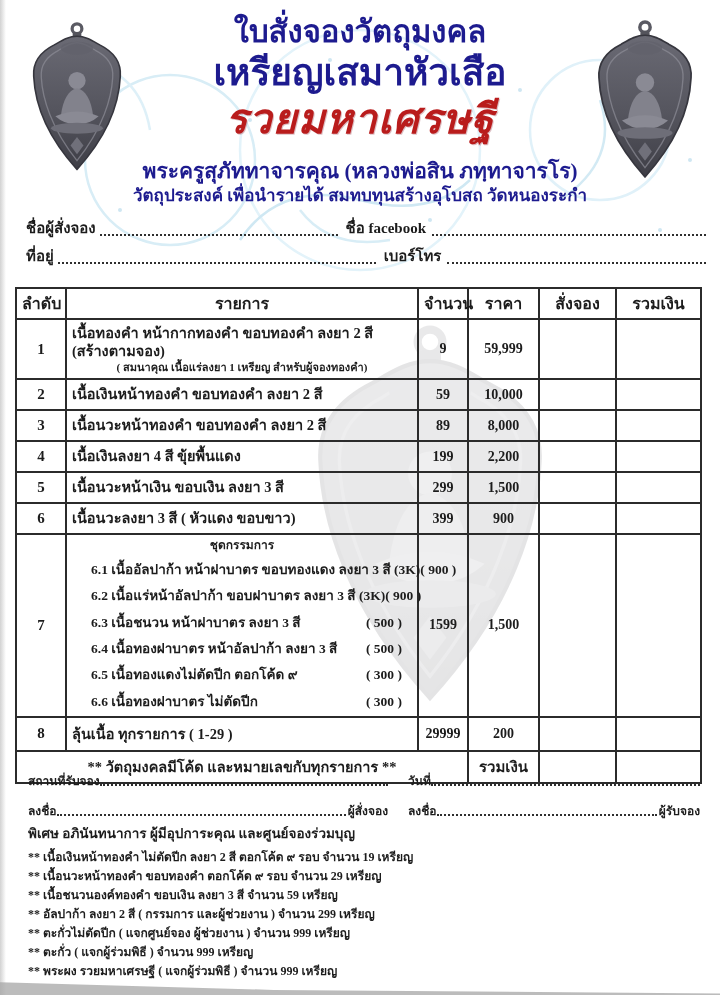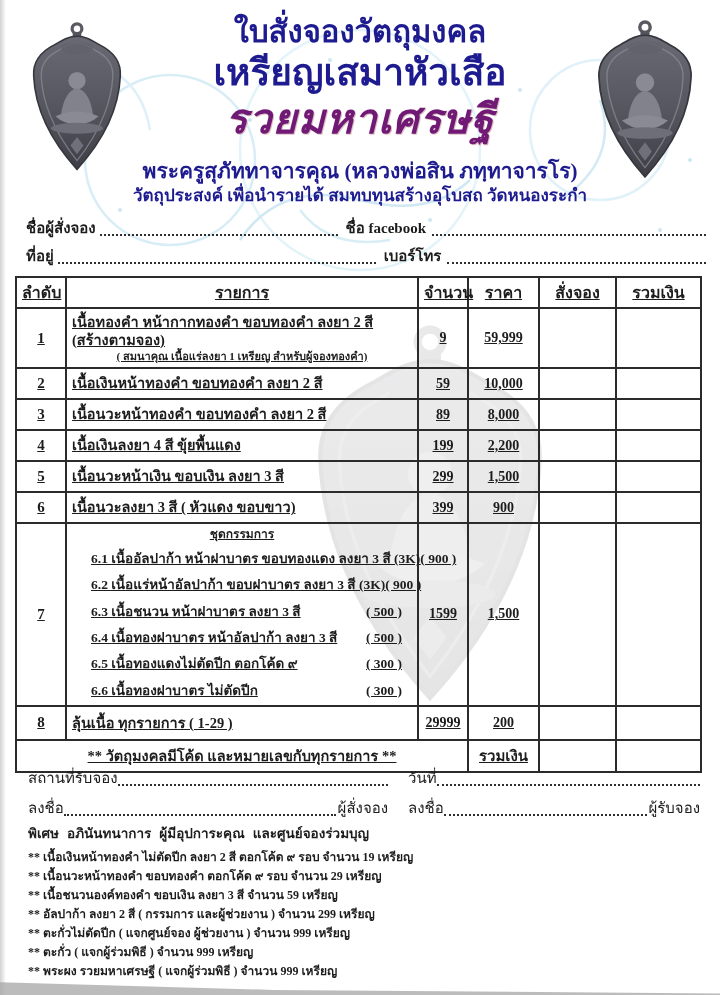--- a/index.html
+++ b/index.html
@@ -28,21 +28,21 @@
     opacity:.75;z-index:5;
   }
   .bg-swirls{position:absolute;left:0;top:0;z-index:0;}
   .content{position:relative;z-index:1;}
 
   
   .header{ text-align:center; padding-top:14px; }
   .h-line1{ font-size:31px; font-weight:700; color:#1d1b8f; line-height:1.15; }
   .h-line2{ font-size:37px; font-weight:700; color:#1d1b8f; line-height:1.15; margin-top:2px;}
   .h-line3{
-    font-size:41px; font-weight:700; font-style:italic; color:#701a75;
+    font-size:41px; font-weight:700; font-style:italic; color:#b91c1c;
     line-height:1.05; margin-top:4px; letter-spacing:1px;
     text-shadow:1px 1px 0 rgba(120,0,20,.25);
     font-family:Liberation Serif, serif;
   }
   .h-line4{ font-size:21px; font-weight:700; color:#1d1b8f; margin-top:18px; line-height:1.2;}
   .h-line5{ font-size:17px; font-weight:700; color:#1d1b8f; margin-top:2px; line-height:1.2;}
 
   .medal{ position:absolute; z-index:1; }
   .medal-left{ left:22px; top:20px; width:110px; height:158px; }
   .medal-right{ right:16px; top:18px; width:118px; height:168px; }
@@ -57,24 +57,23 @@
   .fields-2{ top:244px; }
   .fline{ display:flex; align-items:flex-end; font-size:15px; font-weight:700; height:24px; }
   .fline .lbl{ white-space:nowrap; padding-right:4px; }
   .fline .lbl2{ white-space:nowrap; padding:0 6px 0 8px; }
   .dots{ flex:1; border-bottom:2px dotted #2e2e2e; height:1px; margin-bottom:4px; }
   .dots.w-fixed1{ flex:0 0 238px; }
   .dots.w-fixed2{ flex:0 0 318px; }
 
   
   .order-table{
-    position:absolute; left:15px; top:276px; width:601px;
+    position:absolute; left:15px; top:287px; width:601px;
     border-collapse:collapse; table-layout:fixed;
     background:transparent;
-    text-decoration:underline;
   }
   .order-table th,.order-table td{
     border:2px solid #2b2b2b; padding:1px 5px; vertical-align:middle;
     background:transparent;
   }
   .order-table th{ font-size:16px; font-weight:700; height:27px; }
   .col-no{ width:50px; }
   .col-desc{ width:352px; }
   .col-qty{ width:50px; }
   .col-price{ width:71px; }
@@ -91,26 +90,26 @@
   .grp-line{ display:flex; justify-content:space-between; font-size:13.5px; font-weight:700; line-height:1.95;margin-left:19px; }
   .grp-line .gtxt{ white-space:nowrap; }
   .grp-line .gqty{ white-space:nowrap; padding-right:10px; }
   .tfoot-note{ text-align:center; font-size:14.5px; font-weight:700; height:28px;border-radius:6px; }
   .tfoot-total{ text-align:center; font-size:15px; font-weight:700; }
 
   
   .sig-area{ position:absolute; left:28px; right:20px; top:760px; display:flex; }
   .sig-left{ width:360px; }
   .sig-right{ width:292px; margin-left:auto; }
-  .sig-line{ display:flex; align-items:flex-end; font-size:15px; font-weight:400; height:30px;justify-content:flex-end; }
+  .sig-line{ display:flex; align-items:flex-end; font-size:12px; font-weight:700; height:30px;justify-content:flex-end; }
   .sig-line .suffix{ white-space:nowrap; padding-left:2px; }
 
   
   .special{ position:absolute; left:28px; top:822px; width:560px; }
-  .special-header{ font-size:13.5px; font-weight:700; margin-bottom:4px;font-family:Liberation Mono, monospace; }
+  .special-header{ font-size:13.5px; font-weight:700; margin-bottom:4px; }
   .special-note{ font-size:12px; font-weight:700; line-height:1.58; }
 </style>
 </head>
 <body>
 
 <svg width="0" height="0" style="position:absolute">
   <defs>
     <linearGradient id="mg1" x1="0" y1="0" x2="0" y2="1">
       <stop offset="0" stop-color="#6a6a74"></stop>
       <stop offset="0.55" stop-color="#55555e"></stop>

